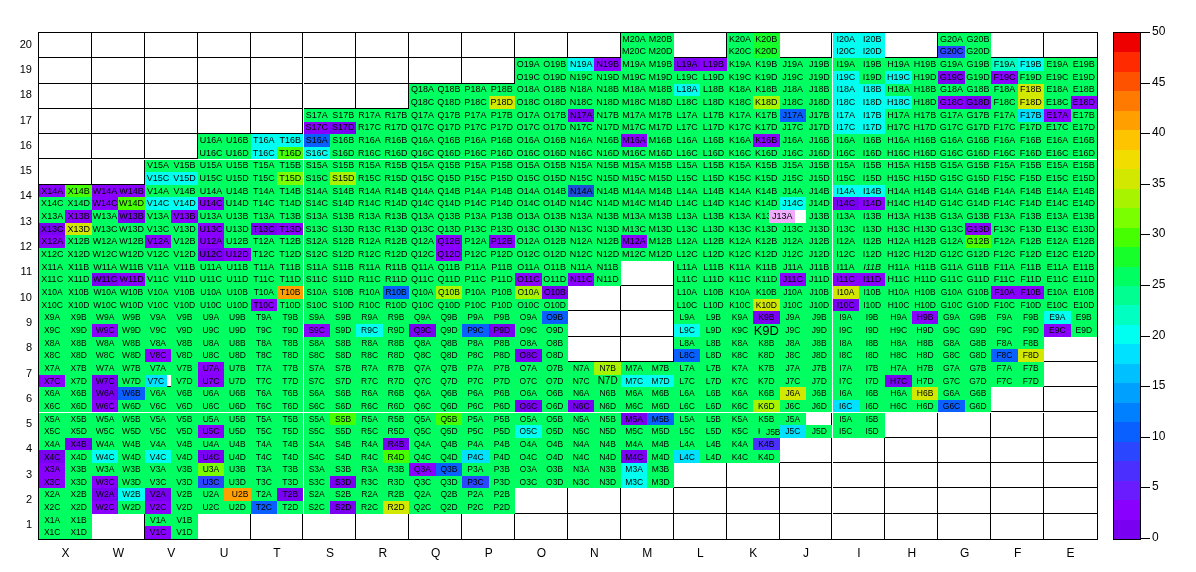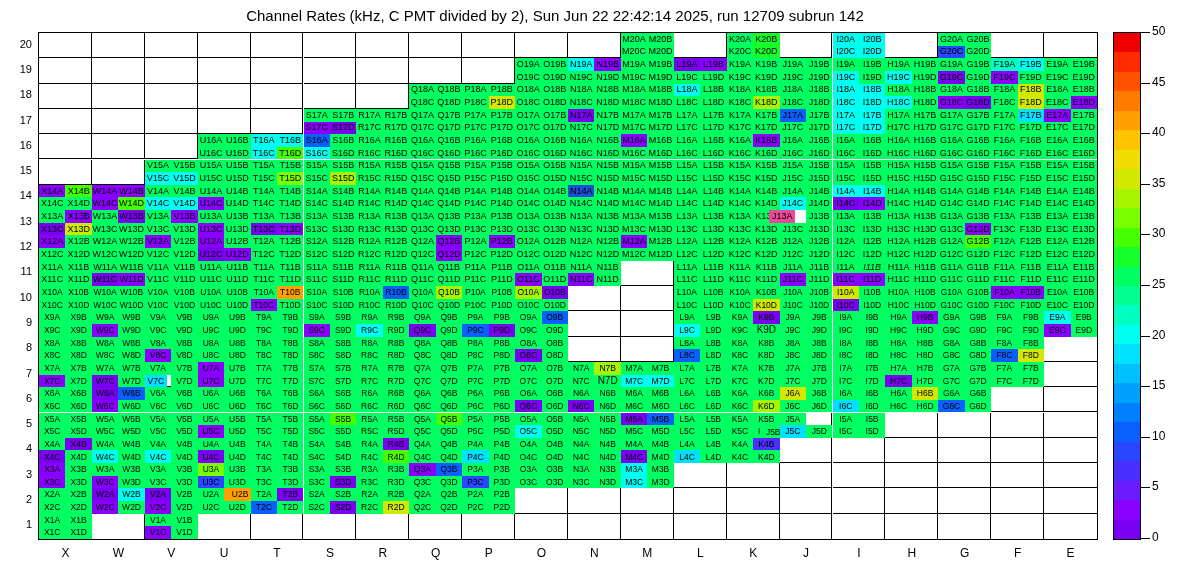--- a/index.html
+++ b/index.html
@@ -74,21 +74,20 @@
     left:1152px;
     font-size:12px; color:#000;
     white-space:nowrap;
   }
 </style>
 </head>
 <body>
 
 <div id="root">
 
-  <div id="title">Channel Rates (kHz, C PMT divided by 2), Sun Jun 22 22:42:14 2025, run 12709 subrun 142</div>
 
   <div id="plot">
     <div id="grid">
         <div class="gcell" style="left: 0px; top: 0px; width: 52.9px; height: 25.3px;"></div>
         <div class="gcell" style="left: 52.9px; top: 0px; width: 52.9px; height: 25.3px;"></div>
         <div class="gcell" style="left: 105.8px; top: 0px; width: 52.9px; height: 25.3px;"></div>
         <div class="gcell" style="left: 158.7px; top: 0px; width: 52.9px; height: 25.3px;"></div>
         <div class="gcell" style="left: 211.6px; top: 0px; width: 52.9px; height: 25.3px;"></div>
         <div class="gcell" style="left: 264.5px; top: 0px; width: 52.9px; height: 25.3px;"></div>
         <div class="gcell" style="left: 317.4px; top: 0px; width: 52.9px; height: 25.3px;"></div>
@@ -926,21 +925,21 @@
         <div class="q" style="left: 581.9px; top: 189.75px; width: 26.45px; height: 12.65px; background: rgb(0, 255, 96);">M13C</div>
         <div class="q" style="left: 608.35px; top: 189.75px; width: 26.45px; height: 12.65px; background: rgb(0, 255, 96);">M13D</div>
         <div class="q" style="left: 634.8px; top: 177.1px; width: 26.45px; height: 12.65px; background: rgb(0, 255, 96);">L13A</div>
         <div class="q" style="left: 661.25px; top: 177.1px; width: 26.45px; height: 12.65px; background: rgb(0, 255, 96);">L13B</div>
         <div class="q" style="left: 634.8px; top: 189.75px; width: 26.45px; height: 12.65px; background: rgb(0, 255, 96);">L13C</div>
         <div class="q" style="left: 661.25px; top: 189.75px; width: 26.45px; height: 12.65px; background: rgb(0, 255, 96);">L13D</div>
         <div class="q" style="left: 687.7px; top: 177.1px; width: 26.45px; height: 12.65px; background: rgb(0, 255, 96);">K13A</div>
         <div class="q" style="left: 714.15px; top: 177.1px; width: 26.45px; height: 12.65px; background: rgb(0, 255, 96);">K13B</div>
         <div class="q" style="left: 687.7px; top: 189.75px; width: 26.45px; height: 12.65px; background: rgb(0, 255, 96);">K13C</div>
         <div class="q" style="left: 714.15px; top: 189.75px; width: 26.45px; height: 12.65px; background: rgb(0, 255, 96);">K13D</div>
-        <div class="q" style="left: 730px; top: 177.1px; width: 26.45px; height: 12.65px; background: #ec4899;">J13A</div>
+        <div class="q" style="left: 730px; top: 177.1px; width: 26.45px; height: 12.65px; background: #f0abfc;">J13A</div>
         <div class="q" style="left: 767.05px; top: 177.1px; width: 26.45px; height: 12.65px; background: rgb(0, 255, 96);">J13B</div>
         <div class="q" style="left: 740.6px; top: 189.75px; width: 26.45px; height: 12.65px; background: rgb(0, 255, 96);">J13C</div>
         <div class="q" style="left: 767.05px; top: 189.75px; width: 26.45px; height: 12.65px; background: rgb(0, 255, 96);">J13D</div>
         <div class="q" style="left: 793.5px; top: 177.1px; width: 26.45px; height: 12.65px; background: rgb(0, 255, 96);">I13A</div>
         <div class="q" style="left: 819.95px; top: 177.1px; width: 26.45px; height: 12.65px; background: rgb(0, 255, 96);">I13B</div>
         <div class="q" style="left: 793.5px; top: 189.75px; width: 26.45px; height: 12.65px; background: rgb(0, 255, 96);">I13C</div>
         <div class="q" style="left: 819.95px; top: 189.75px; width: 26.45px; height: 12.65px; background: rgb(0, 255, 96);">I13D</div>
         <div class="q" style="left: 846.4px; top: 177.1px; width: 26.45px; height: 12.65px; background: rgb(0, 255, 96);">H13A</div>
         <div class="q" style="left: 872.85px; top: 177.1px; width: 26.45px; height: 12.65px; background: rgb(0, 255, 96);">H13B</div>
         <div class="q" style="left: 846.4px; top: 189.75px; width: 26.45px; height: 12.65px; background: rgb(0, 255, 96);">H13C</div>
@@ -1225,21 +1224,21 @@
         <div class="q" style="left: 502.55px; top: 278.3px; width: 26.45px; height: 12.65px; background: rgb(10, 95, 255); font-size: 8.5px;">O9B</div>
         <div class="q" style="left: 476.1px; top: 290.95px; width: 26.45px; height: 12.65px; background: rgb(0, 255, 96); font-size: 8.5px;">O9C</div>
         <div class="q" style="left: 502.55px; top: 290.95px; width: 26.45px; height: 12.65px; background: rgb(0, 255, 96); font-size: 8.5px;">O9D</div>
         <div class="q" style="left: 634.8px; top: 278.3px; width: 26.45px; height: 12.65px; background: rgb(0, 255, 96); font-size: 8.5px;">L9A</div>
         <div class="q" style="left: 661.25px; top: 278.3px; width: 26.45px; height: 12.65px; background: rgb(0, 255, 96); font-size: 8.5px;">L9B</div>
         <div class="q" style="left: 634.8px; top: 290.95px; width: 26.45px; height: 12.65px; background: rgb(0, 255, 240); font-size: 8.5px;">L9C</div>
         <div class="q" style="left: 661.25px; top: 290.95px; width: 26.45px; height: 12.65px; background: rgb(0, 255, 96); font-size: 8.5px;">L9D</div>
         <div class="q" style="left: 687.7px; top: 278.3px; width: 26.45px; height: 12.65px; background: rgb(0, 255, 96); font-size: 8.5px;">K9A</div>
         <div class="q" style="left: 714.15px; top: 278.3px; width: 26.45px; height: 12.65px; background: rgb(122, 0, 242); font-size: 8.5px;">K9B</div>
         <div class="q" style="left: 687.7px; top: 290.95px; width: 26.45px; height: 12.65px; background: rgb(0, 255, 96); font-size: 8.5px;">K9C</div>
-        <div class="q" style="left: 714.15px; top: 290.95px; width: 26.45px; height: 12.65px; background: rgb(0, 255, 96); font-size: 10px;">K9D</div>
+        <div class="q" style="left: 714.15px; top: 290.95px; width: 26.45px; height: 12.65px; background: rgb(0, 255, 96); font-size: 13px;">K9D</div>
         <div class="q" style="left: 740.6px; top: 278.3px; width: 26.45px; height: 12.65px; background: rgb(0, 255, 96); font-size: 8.5px;">J9A</div>
         <div class="q" style="left: 767.05px; top: 278.3px; width: 26.45px; height: 12.65px; background: rgb(0, 255, 96); font-size: 8.5px;">J9B</div>
         <div class="q" style="left: 740.6px; top: 290.95px; width: 26.45px; height: 12.65px; background: rgb(0, 255, 96); font-size: 8.5px;">J9C</div>
         <div class="q" style="left: 767.05px; top: 290.95px; width: 26.45px; height: 12.65px; background: rgb(0, 255, 96); font-size: 8.5px;">J9D</div>
         <div class="q" style="left: 793.5px; top: 278.3px; width: 26.45px; height: 12.65px; background: rgb(0, 255, 96); font-size: 8.5px;">I9A</div>
         <div class="q" style="left: 819.95px; top: 278.3px; width: 26.45px; height: 12.65px; background: rgb(0, 255, 96); font-size: 8.5px;">I9B</div>
         <div class="q" style="left: 793.5px; top: 290.95px; width: 26.45px; height: 12.65px; background: rgb(0, 255, 96); font-size: 8.5px;">I9C</div>
         <div class="q" style="left: 819.95px; top: 290.95px; width: 26.45px; height: 12.65px; background: rgb(0, 255, 96); font-size: 8.5px;">I9D</div>
         <div class="q" style="left: 846.4px; top: 278.3px; width: 26.45px; height: 12.65px; background: rgb(0, 255, 96); font-size: 8.5px;">H9A</div>
         <div class="q" style="left: 872.85px; top: 278.3px; width: 26.45px; height: 12.65px; background: rgb(138, 0, 255); font-size: 8.5px;">H9B</div>

